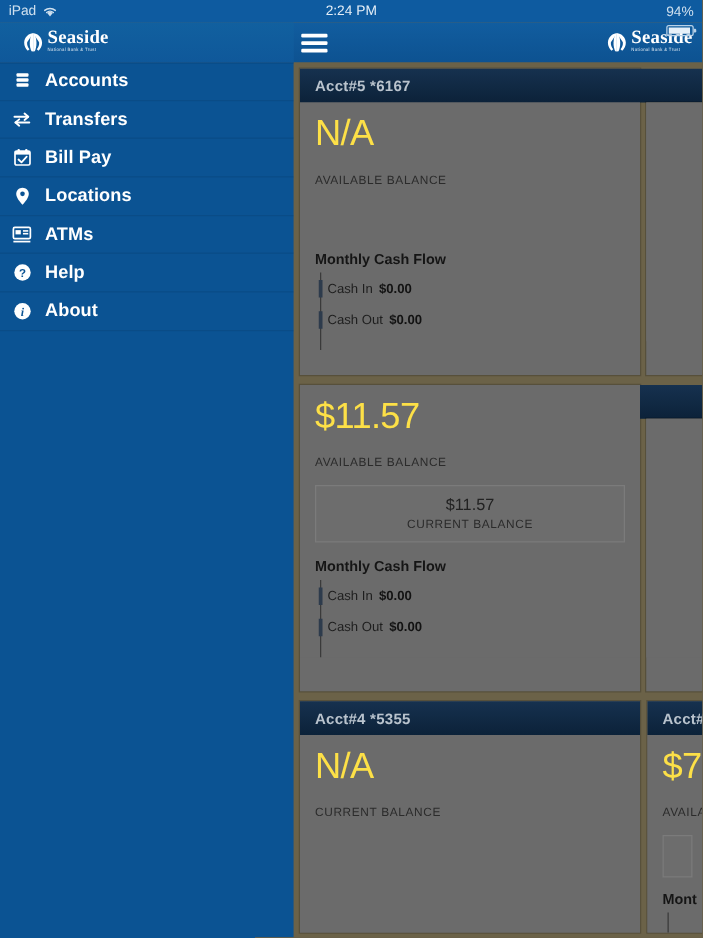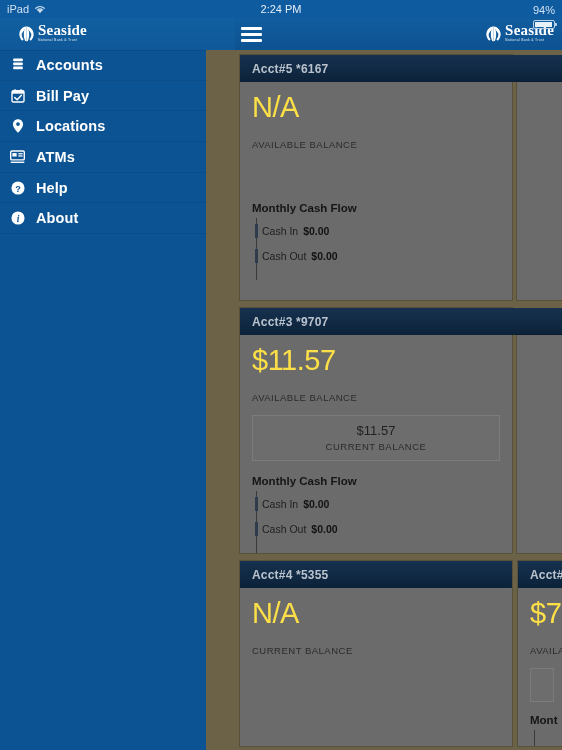--- a/index.html
+++ b/index.html
@@ -131,21 +131,21 @@
     display: block;
     height: 3px;
     background: #ffffff;
     border-radius: 1px;
   }
 
   
   .sidebar {
     position: absolute;
     top: 50px; left: 0;
-    width: 206px;
+    width: 235px;
     height: 700px;
     background: #0b5393;
     overflow: hidden;
   }
   .nav-item {
     height: 30.7px;
     display: flex;
     align-items: center;
     padding-left: 9px;
     gap: 10px;
@@ -356,20 +356,33 @@
           <g fill="#ffffff">
             <rect x="4" y="2" width="12" height="3.4" rx="1"></rect>
             <rect x="4" y="7" width="12" height="3.4" rx="1"></rect>
             <rect x="4" y="12" width="12" height="3.4" rx="1"></rect>
           </g>
         </svg>
       </span>
       <span class="nav-label">Accounts</span>
     </div>
 
+    <div class="nav-item">
+      <span class="nav-icon">
+        <svg viewBox="0 0 20 20" width="17" height="17">
+          <g stroke="#ffffff" stroke-width="1.8" fill="none" stroke-linecap="round" stroke-linejoin="round">
+            <path d="M3 7.5 H16"></path>
+              <path d="M12.5 4.5 L16 7.5 L12.5 10.5"></path>
+            <path d="M17 13 H4"></path>
+              <path d="M7.5 10 L4 13 L7.5 16"></path>
+          </g>
+        </svg>
+      </span>
+      <span class="nav-label">Transfers</span>
+    </div>
 
     <div class="nav-item">
       <span class="nav-icon">
         <svg viewBox="0 0 20 20" width="16" height="16">
           <rect x="2.5" y="3.5" width="15" height="14" rx="1.6" fill="none" stroke="#ffffff" stroke-width="1.7"></rect>
           <rect x="2.5" y="3.5" width="15" height="3.6" fill="#ffffff"></rect>
           <rect x="5" y="1.5" width="2.4" height="3.6" rx="1" fill="#ffffff"></rect>
           <rect x="12.6" y="1.5" width="2.4" height="3.6" rx="1" fill="#ffffff"></rect>
           <path d="M6 12 L9 14.8 L14.2 9.2" stroke="#ffffff" stroke-width="1.8" fill="none" stroke-linecap="round" stroke-linejoin="round"></path>
         </svg>
@@ -448,23 +461,20 @@
     </div>
 
     <div style="position:absolute; left:277px; top:5px; width:50px; height:27px;
                 background:linear-gradient(#16314f,#0c2239);"></div>
 
     <div class="card" style="left:282px; top:32px; width:50px; height:218px;">
       <div class="card-body"></div>
     </div>
 
     <div class="card" style="left:5px; top:258px; width:272px; height:245px;">
-      <div class="card-header">
-        <span class="card-title">Acct#3 *9707</span>
-      </div>
       <div class="card-body">
         <div class="balance-amount">$11.57</div>
         <div class="balance-label">AVAILABLE BALANCE</div>
         <div class="current-box">
           <div class="current-amount">$11.57</div>
           <div class="current-label">CURRENT BALANCE</div>
         </div>
         <div class="cashflow">
           <div class="cashflow-title">Monthly Cash Flow</div>
           <div class="cf-axis"></div>

